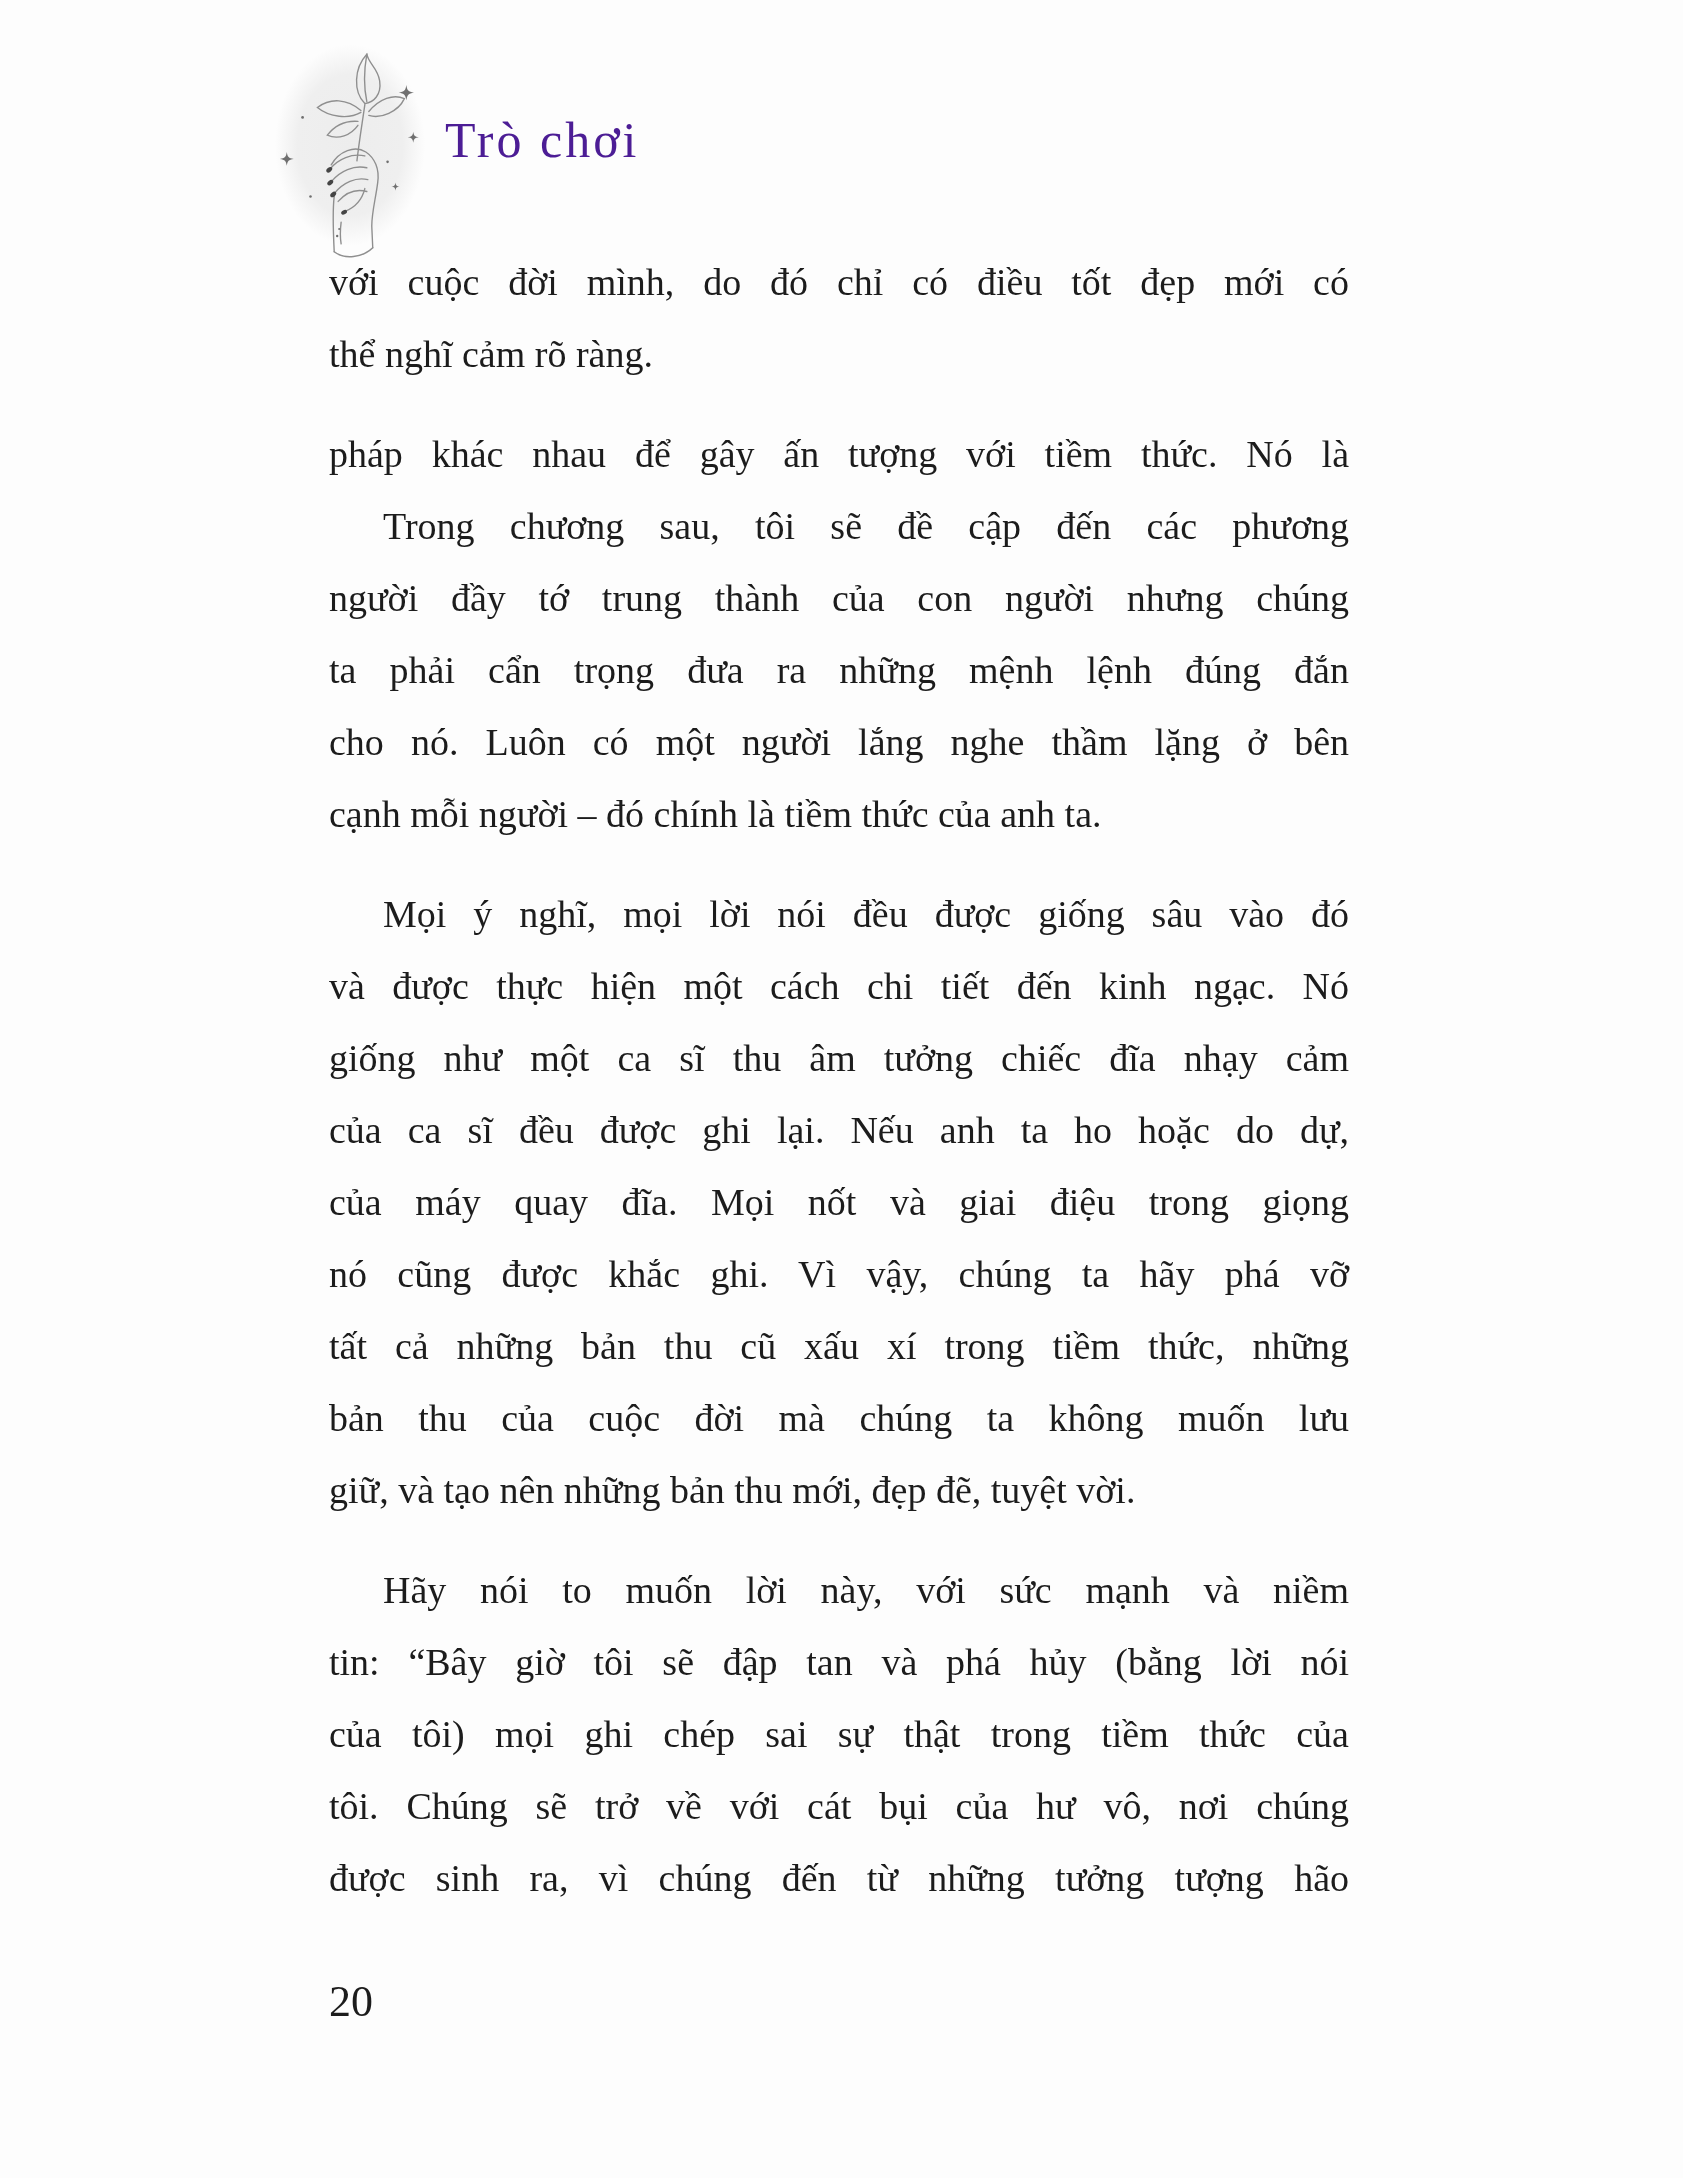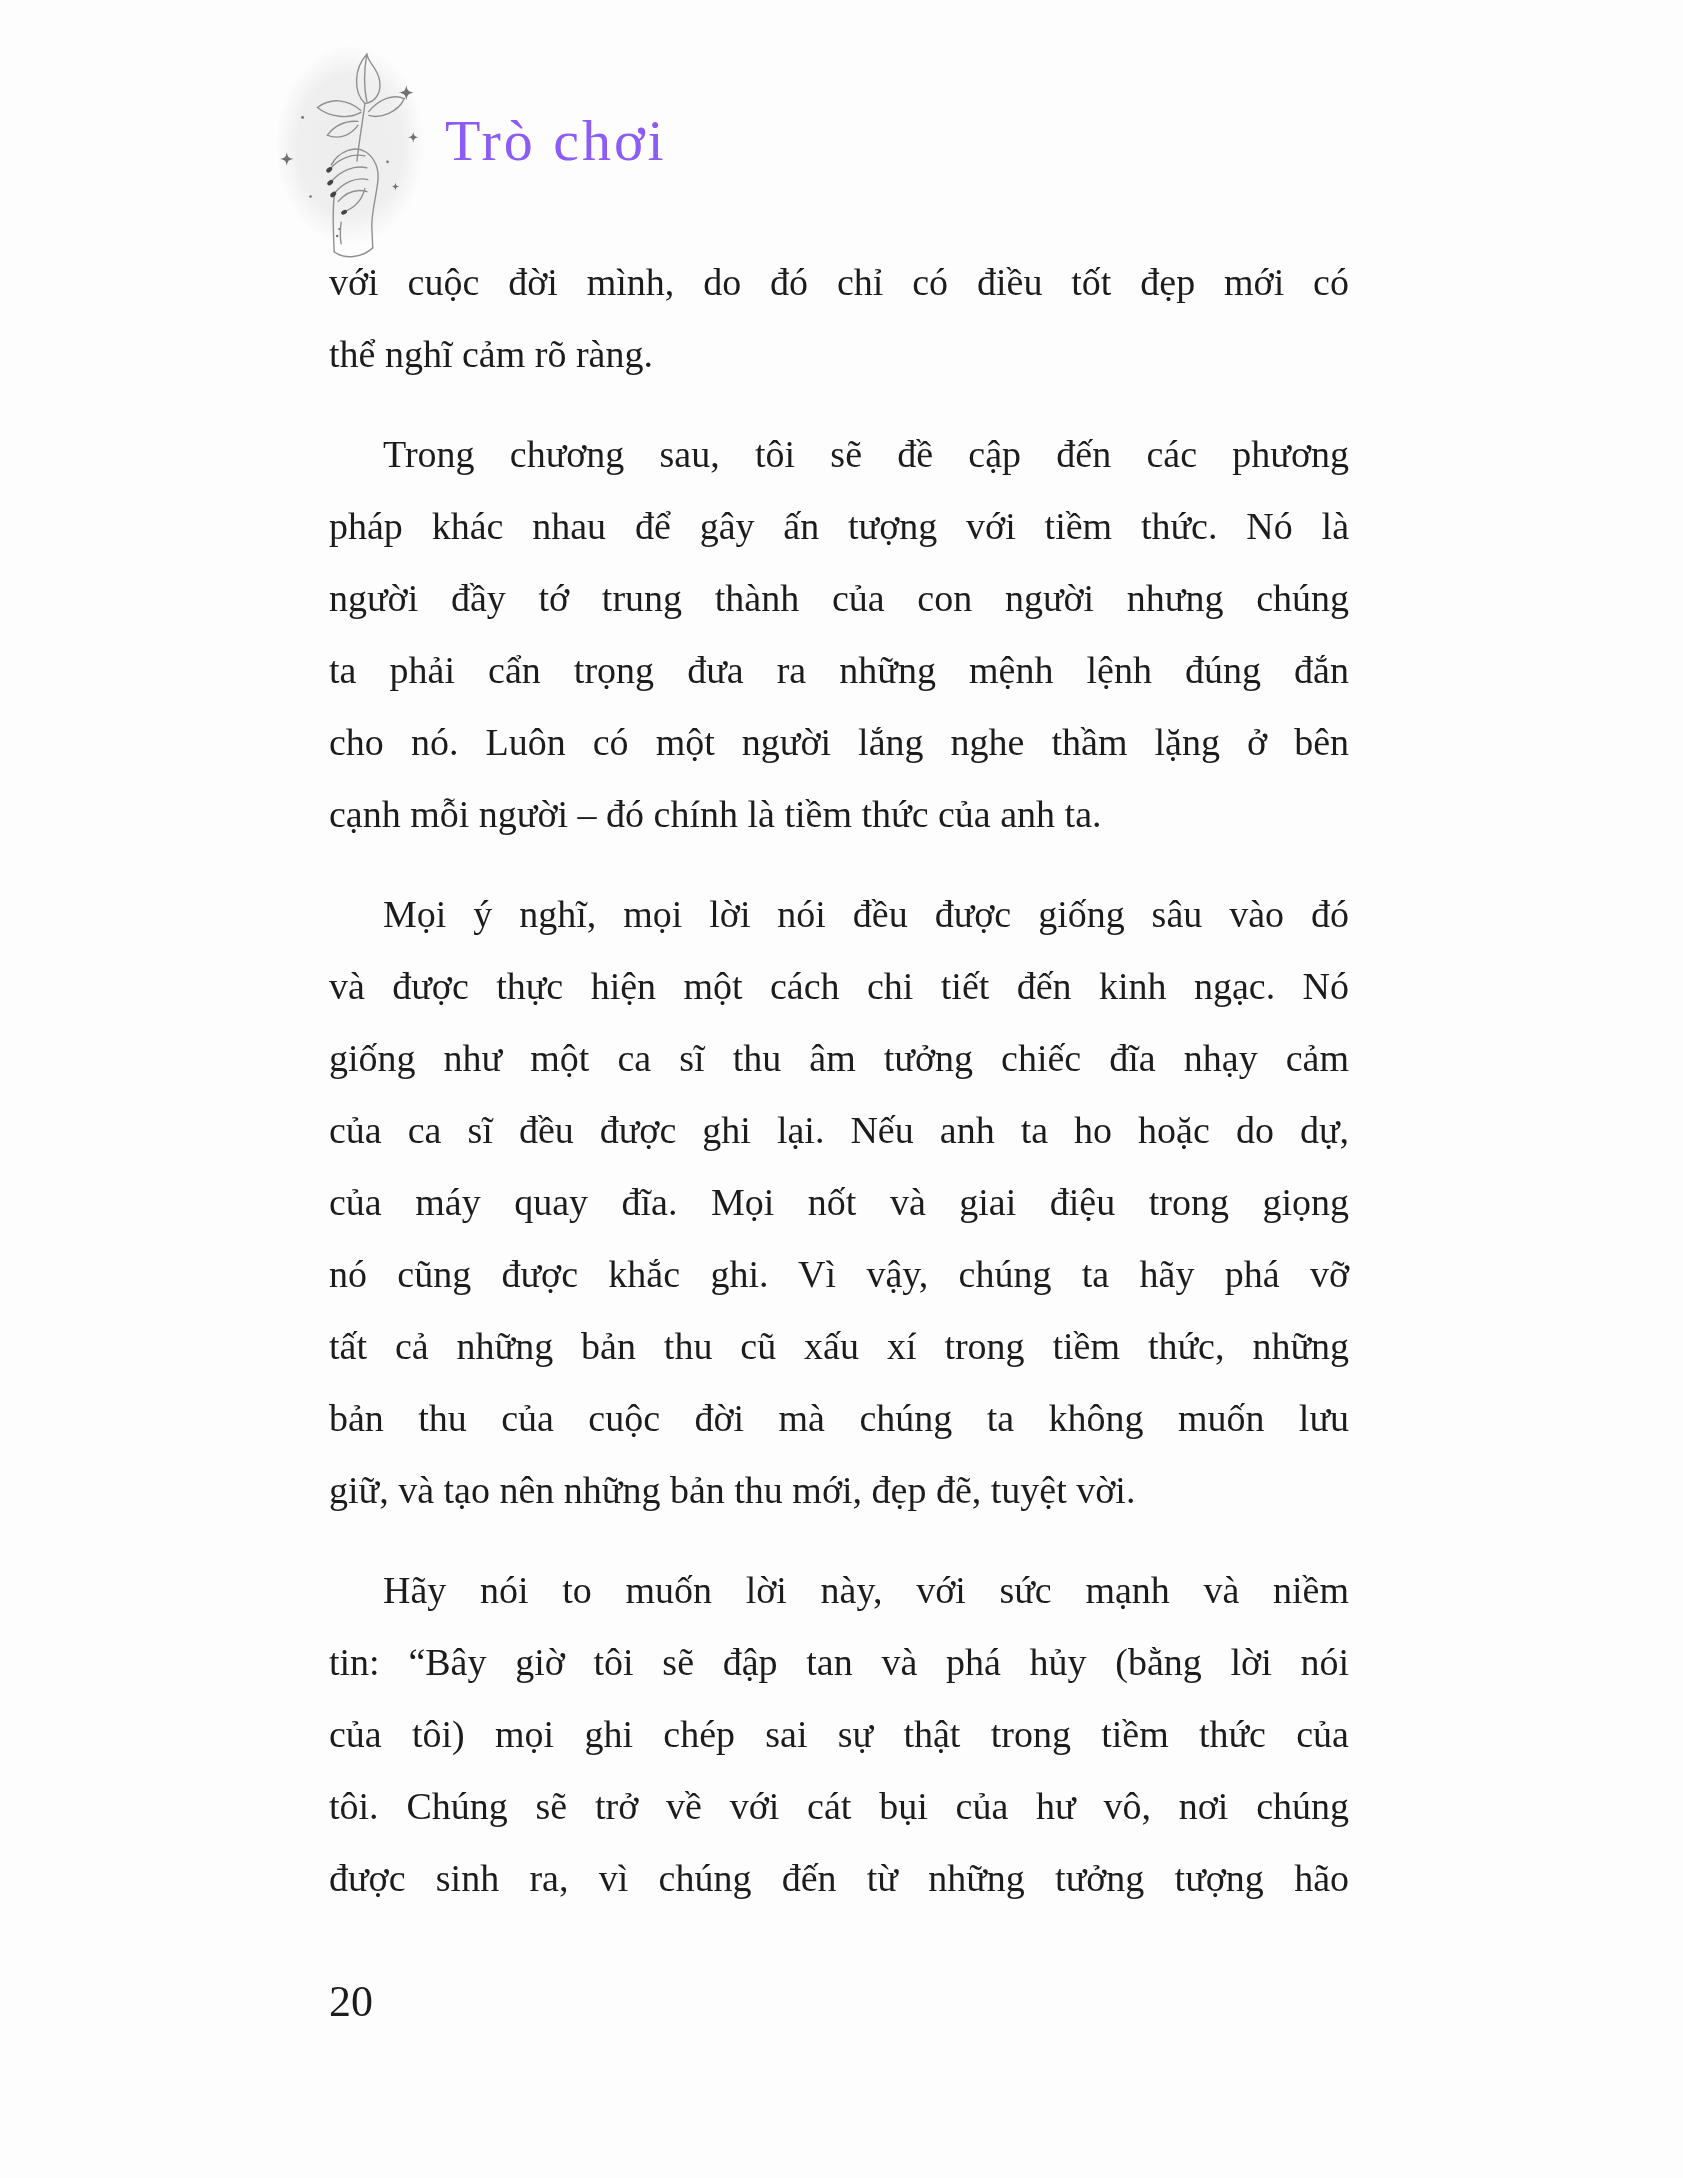--- a/index.html
+++ b/index.html
@@ -10,22 +10,22 @@
     font-family:"Liberation Serif", serif;
     color:#1c1c1c;
     overflow:hidden;
   }
   .illustration {
     position:absolute; left:269px; top:38px;
     width:166px; height:226px;
   }
   .chapter-title {
     position:absolute; left:445px; top:115px;
-    font-size:58px; line-height:51px;
-    color:#8b5cf6; letter-spacing:3px;
+    font-size:50px; line-height:51px;
+    color:#4c1d95; letter-spacing:3px;
   }
   .body-text {
     position:absolute; left:329px; top:246px; width:1020px;
     font-size:38px; line-height:72px;
   }
   .para { margin:0 0 28px 0; }
   .para:last-child { margin-bottom:0; }
   .line { text-align:justify; text-align-last:justify; }
   .line.para-end { text-align-last:left; }
   .line.indent { padding-left:54px; }
@@ -97,22 +97,22 @@
   </svg>
 
   <div class="chapter-title">Trò chơi</div>
 
   <div class="body-text" id="body-text">
       <div class="para">
         <div class="line">với cuộc đời mình, do đó chỉ có điều tốt đẹp mới có</div>
         <div class="line para-end">thể nghĩ cảm rõ ràng.</div>
       </div>
       <div class="para">
+        <div class="line">pháp khác nhau để gây ấn tượng với tiềm thức. Nó là</div>
         <div class="line indent">Trong chương sau, tôi sẽ đề cập đến các phương</div>
-        <div class="line">pháp khác nhau để gây ấn tượng với tiềm thức. Nó là</div>
         <div class="line">người đầy tớ trung thành của con người nhưng chúng</div>
         <div class="line">ta phải cẩn trọng đưa ra những mệnh lệnh đúng đắn</div>
         <div class="line">cho nó. Luôn có một người lắng nghe thầm lặng ở bên</div>
         <div class="line para-end">cạnh mỗi người – đó chính là tiềm thức của anh ta.</div>
       </div>
       <div class="para">
         <div class="line indent">Mọi ý nghĩ, mọi lời nói đều được giống sâu vào đó</div>
         <div class="line">và được thực hiện một cách chi tiết đến kinh ngạc. Nó</div>
         <div class="line">giống như một ca sĩ thu âm tưởng chiếc đĩa nhạy cảm</div>
         <div class="line">của ca sĩ đều được ghi lại. Nếu anh ta ho hoặc do dự,</div>

